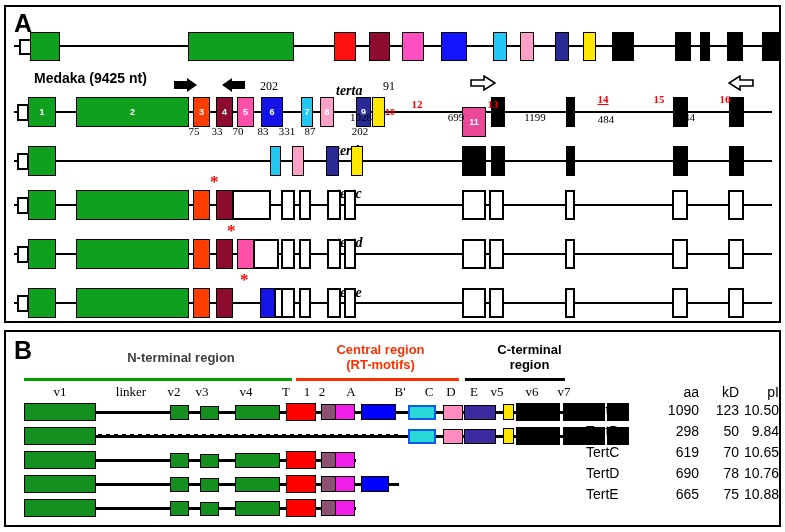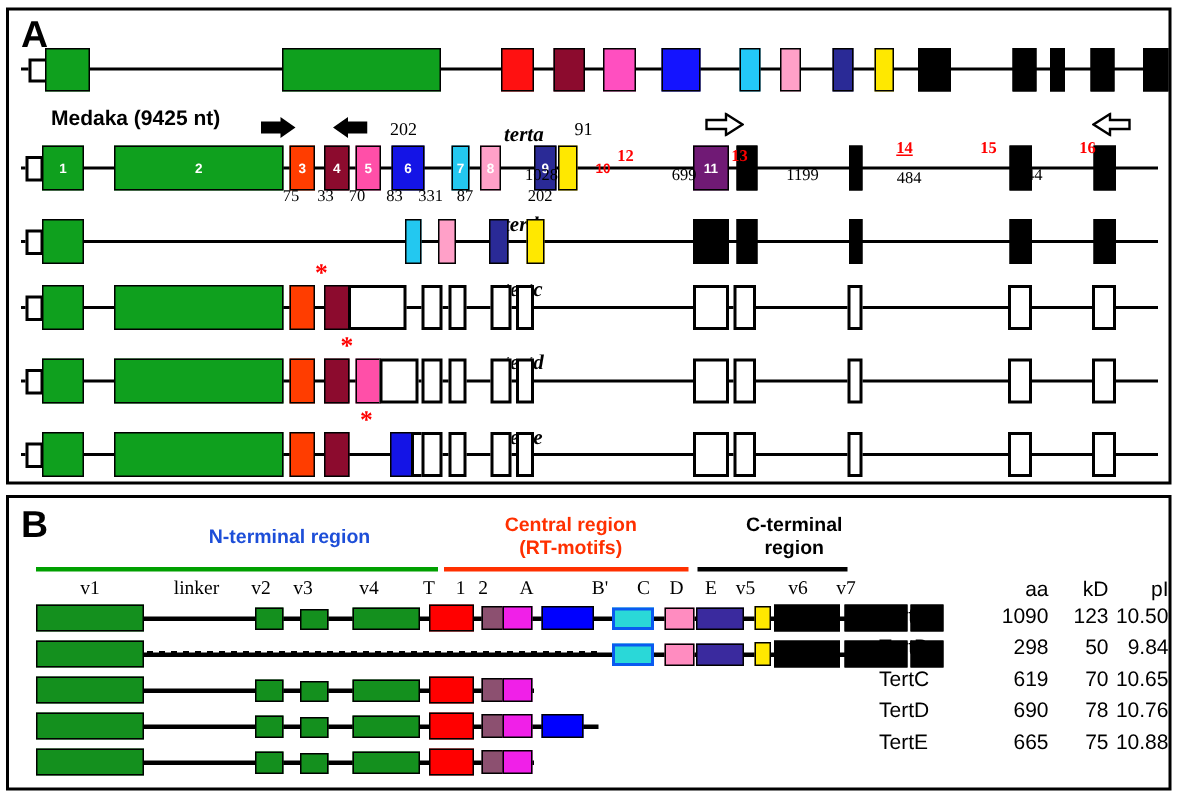--- a/index.html
+++ b/index.html
@@ -131,23 +131,23 @@
       <div class="exon" style="left:287px;top:2px;width:12px;height:30px;background:#23c8f0;">
         <span class="exlabel" style="left:0;top:10px;width:10px;">7</span>
       </div>
       <div class="exon" style="left:306px;top:2px;width:14px;height:30px;background:#ffa0c8;">
         <span class="exlabel" style="left:0;top:10px;width:12px;">8</span>
       </div>
       <div class="exon" style="left:342px;top:2px;width:15px;height:30px;background:#2a2a96;">
         <span class="exlabel" style="left:0;top:10px;width:13px;">9</span>
       </div>
       <div class="exon" style="left:358px;top:2px;width:13px;height:30px;background:#ffe800;">
-        <span class="exlabel" style="left:0;top:10px;width:34px;color:#ff0000;text-align:right;">10</span>
-      </div>
-      <div class="exon" style="left:448px;top:2px;width:24px;height:30px;background:#701a75;">
+        <span class="exlabel" style="left:0;top:10px;width:34px;color:#ff0000;">10</span>
+      </div>
+      <div class="exon" style="left:448px;top:12px;width:24px;height:30px;background:#ec4899;">
         <span class="exlabel" style="left:0;top:10px;width:22px;">11</span>
       </div>
       <div class="exon" style="left:477px;top:2px;width:14px;height:30px;background:#000;"></div>
       <div class="exon" style="left:552px;top:2px;width:9px;height:30px;background:#000;"></div>
       <div class="exon" style="left:659px;top:2px;width:15px;height:30px;background:#000;"></div>
       <div class="exon" style="left:715px;top:2px;width:15px;height:30px;background:#000;"></div>
 
     </div>
 
     <span class="num-below" style="left:173px;top:118px;width:30px;">75</span>
@@ -253,21 +253,21 @@
       <div class="utr" style="left:658px;top:2px;width:16px;height:30px;"></div>
       <div class="utr" style="left:714px;top:2px;width:16px;height:30px;"></div>
 
     </div>
   </div>
 
   <div class="panel" id="panel-b">
 
     <span class="panel-letter" style="left:8px;top:4px;">B</span>
 
-    <span class="reglabel" style="left:72px;top:18px;width:230px;color:#1d4ed8;">N-terminal region</span>
+    <span class="reglabel" style="left:60px;top:18px;width:230px;color:#404040;">N-terminal region</span>
 
     <span class="reglabel" style="left:292px;top:10px;width:165px;color:#ff3000;">Central region</span>
     <span class="reglabel" style="left:292px;top:25px;width:165px;color:#ff3000;">(RT-motifs)</span>
 
     <span class="reglabel" style="left:456px;top:10px;width:135px;color:#000;">C-terminal</span>
     <span class="reglabel" style="left:456px;top:25px;width:135px;color:#000;">region</span>
 
     <div class="regbar" style="left:18px;top:46px;width:268px;background:#00a000;"></div>
     <div class="regbar" style="left:290px;top:46px;width:163px;background:#ff3000;"></div>
     <div class="regbar" style="left:459px;top:46px;width:100px;background:#000;"></div>

